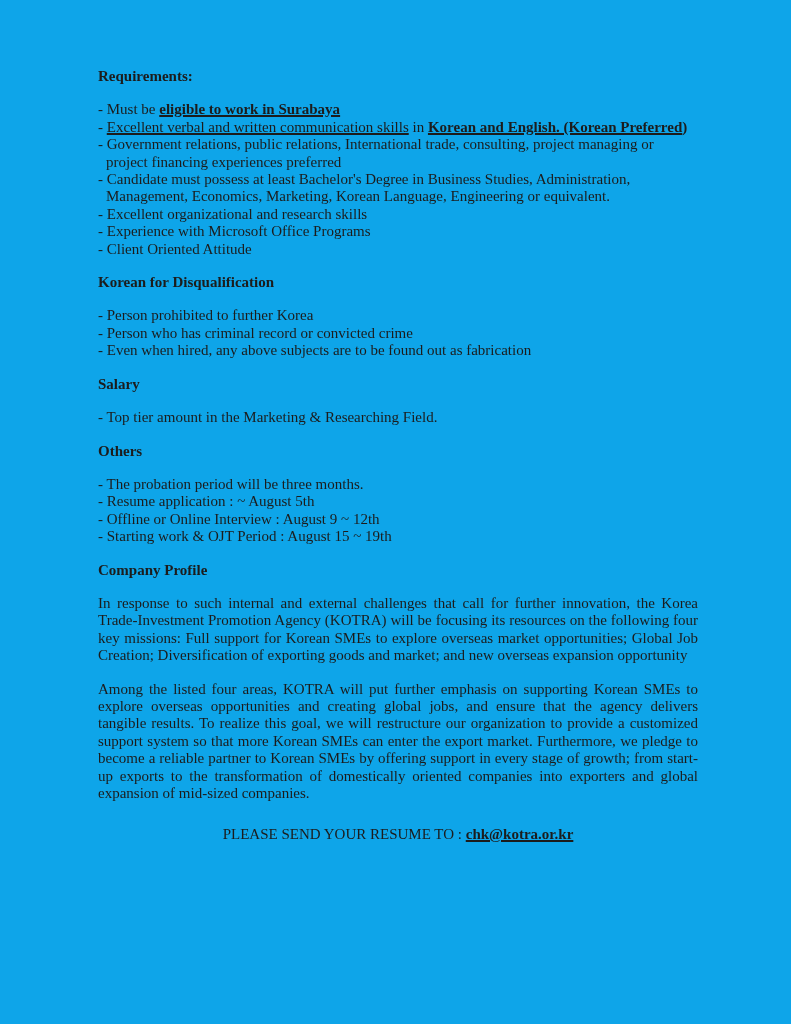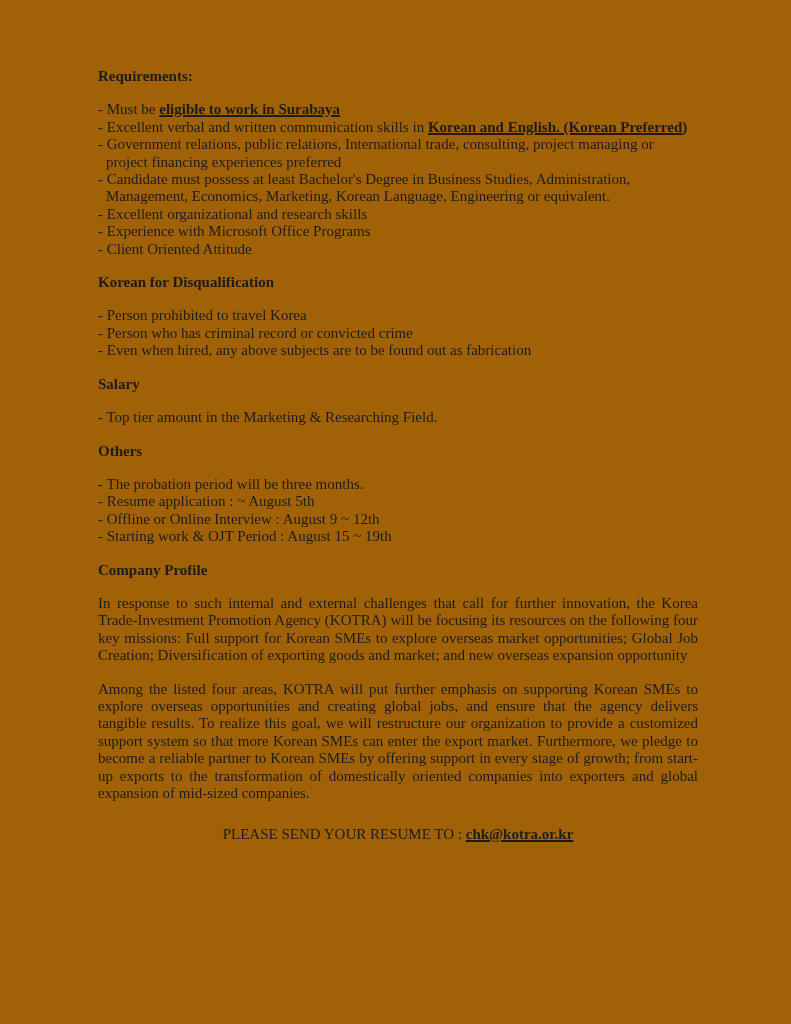--- a/index.html
+++ b/index.html
@@ -4,21 +4,21 @@
 <style>
   html, body {
     margin: 0;
     padding: 0;
     background: #ffffff;
   }
   .page {
     position: relative;
     width: 791px;
     height: 1024px;
-    background: #a16207;
+    background: #0ea5e9;
     overflow: hidden;
     font-family: "Liberation Serif", "DejaVu Serif", serif;
     color: #1c1c1c;
     font-size: 15px;
     line-height: 17.4px;
   }
   .doc-content {
     position: absolute;
     top: 68px;
     left: 98px;
@@ -33,21 +33,21 @@
   }
   .item {
     padding-left: 8px;
     text-indent: -8px;
   }
   .para {
     text-align: justify;
     margin: 0 0 16px 0;
   }
   .b  { font-weight: bold; }
-  .u  { text-decoration-thickness: 1.5px; }
+  .u  { text-decoration: underline; text-decoration-thickness: 1.5px; }
   .bu { font-weight: bold; text-decoration: underline; text-decoration-thickness: 1.5px; }
   .footer-line {
     margin-top: 24px;
     text-align: center;
   }
   .email-link {
     color: #1c1c1c;
     cursor: pointer;
   }
 </style>
@@ -63,21 +63,21 @@
       <div class="item"><span>- </span><span class="u">Excellent verbal and written communication skills</span><span> in </span><span class="bu">Korean and English. (Korean Preferred</span><span class="b">)</span></div>
       <div class="item">- Government relations, public relations, International trade, consulting, project managing or project financing experiences preferred</div>
       <div class="item">- Candidate must possess at least Bachelor's Degree in Business Studies, Administration, Management, Economics, Marketing, Korean Language, Engineering or equivalent.</div>
       <div class="item">- Excellent organizational and research skills</div>
       <div class="item">- Experience with Microsoft Office Programs</div>
       <div class="item">- Client Oriented Attitude</div>
     </div>
 
     <div class="section-heading">Korean for Disqualification</div>
     <div>
-      <div class="item">- Person prohibited to travel Korea</div>
+      <div class="item">- Person prohibited to further Korea</div>
       <div class="item">- Person who has criminal record or convicted crime</div>
       <div class="item">- Even when hired, any above subjects are to be found out as fabrication</div>
     </div>
 
     <div class="section-heading">Salary</div>
     <div>
       <div class="item">- Top tier amount in the Marketing &amp; Researching Field.</div>
     </div>
 
     <div class="section-heading">Others</div>

